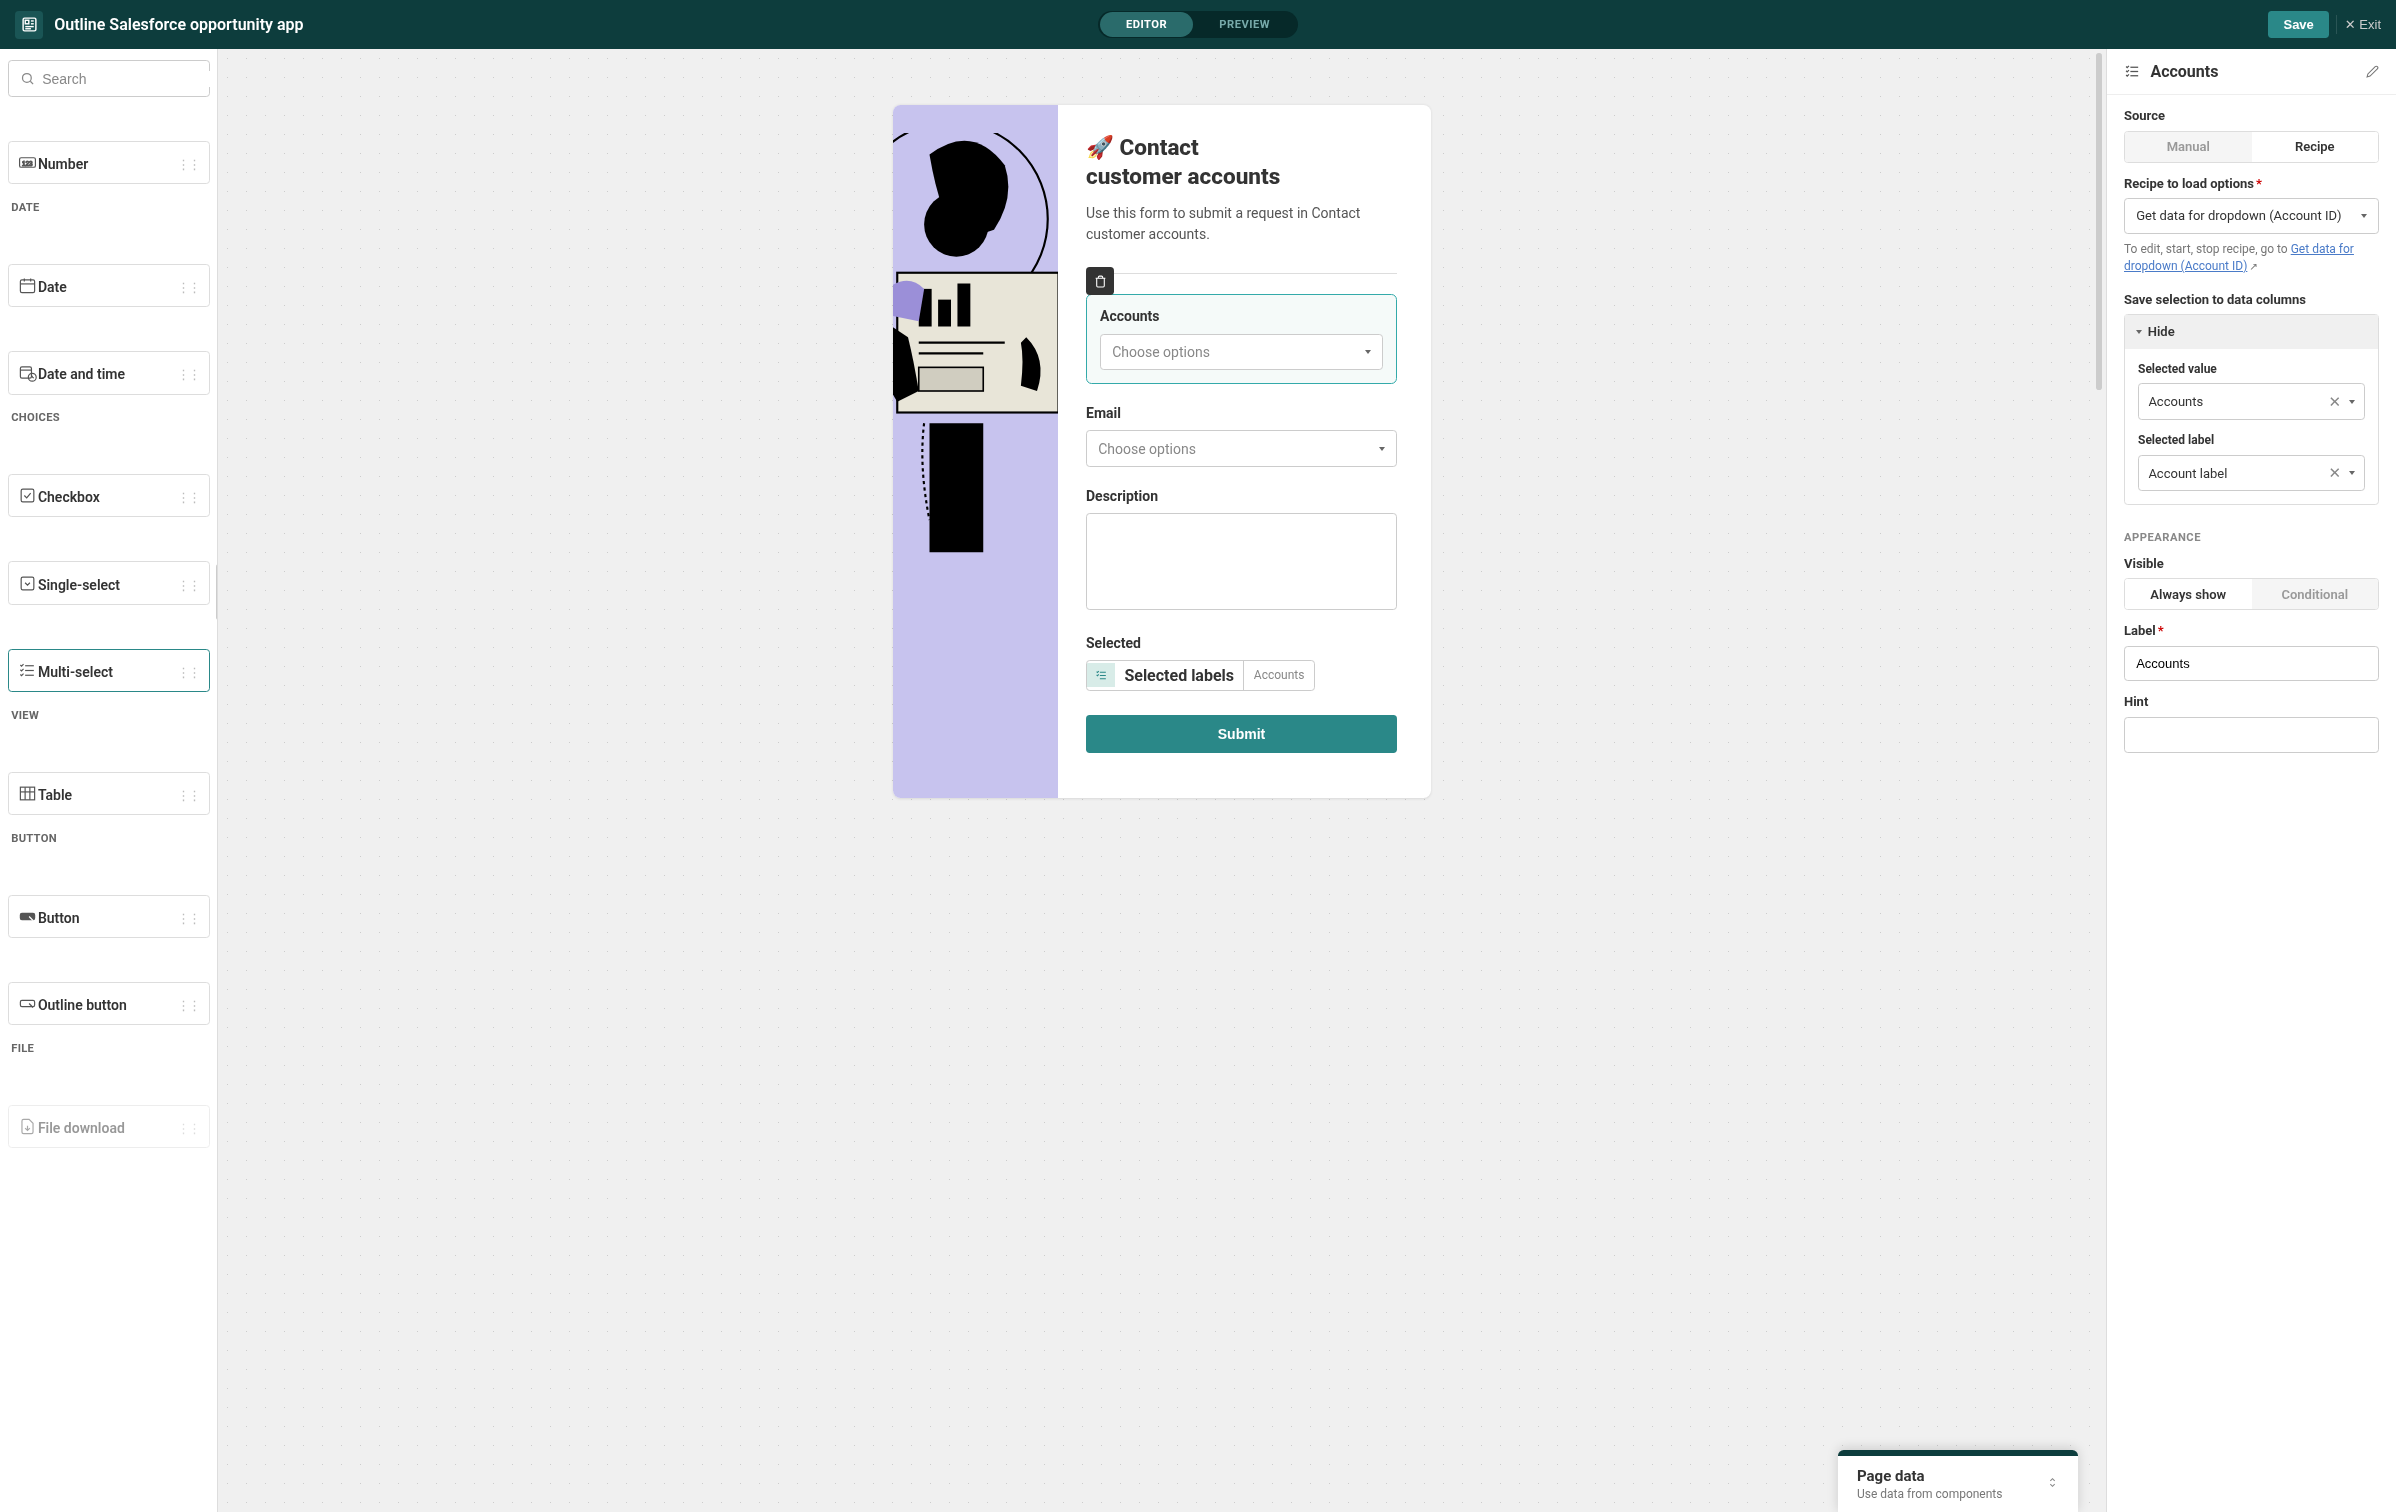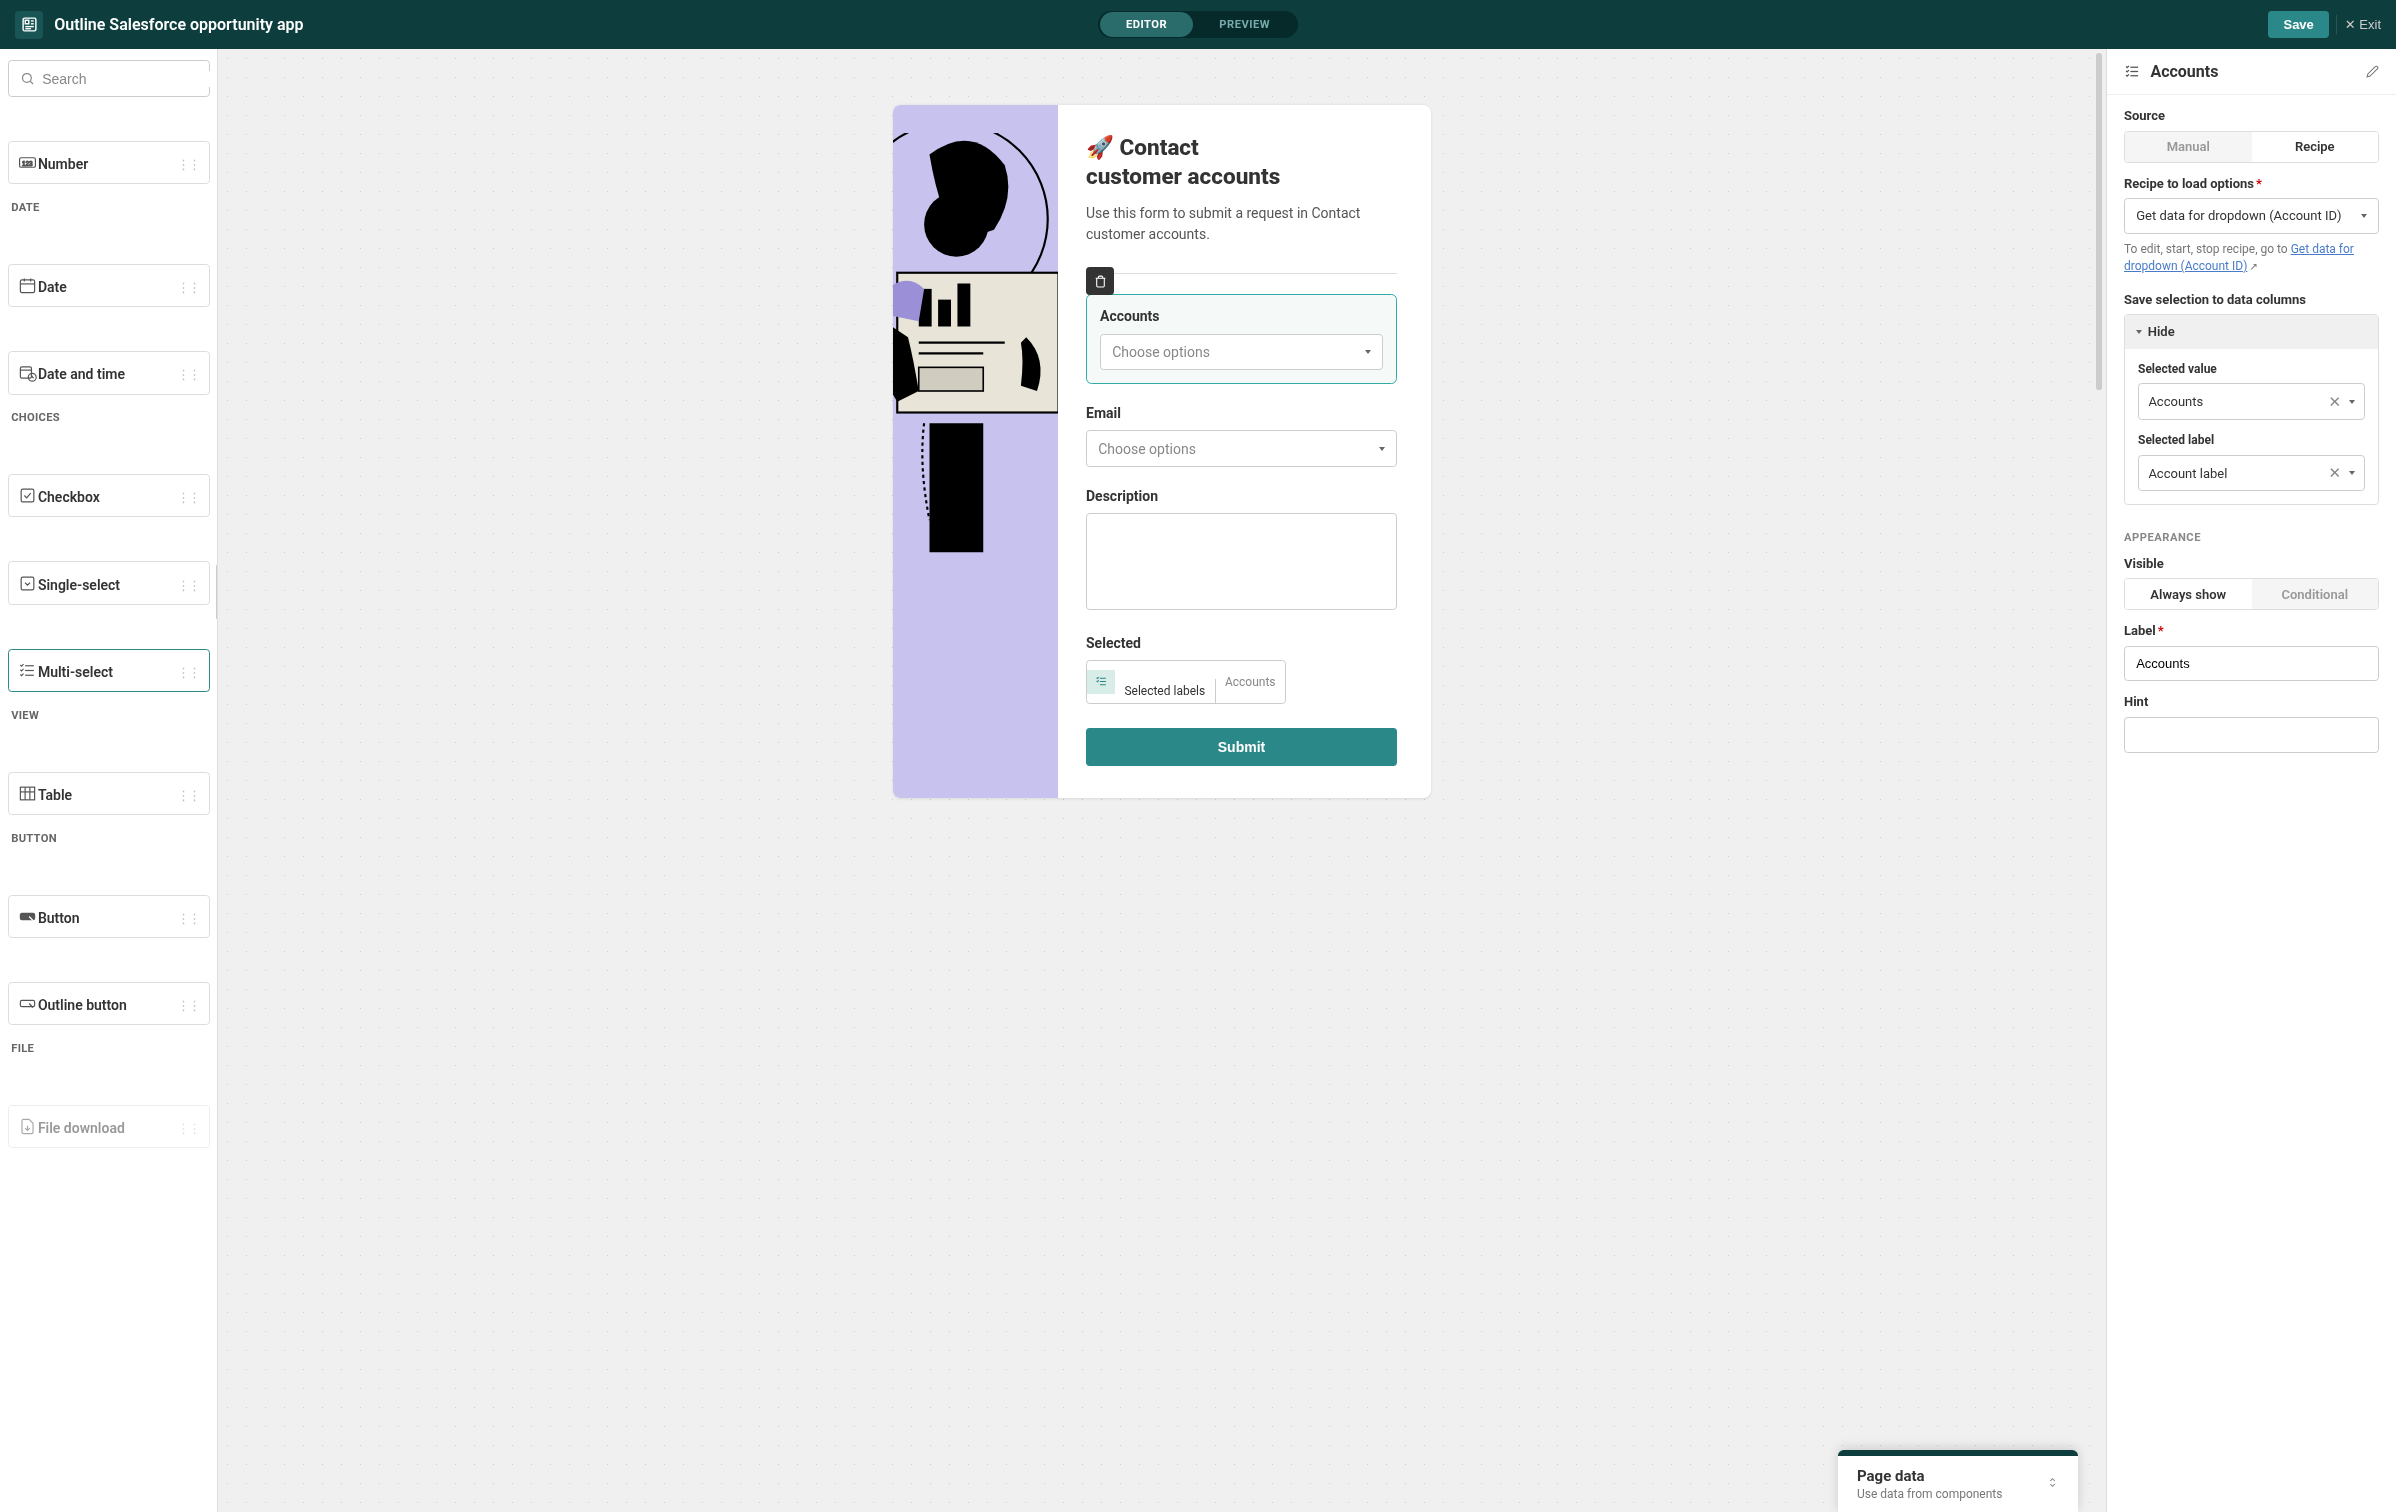--- a/index.html
+++ b/index.html
@@ -43,21 +43,21 @@
 .form-subtitle { font-size: 14px; color: #555; margin-bottom: 28px; line-height: 1.5; }
 .form-hr { border: none; border-top: 0.9px solid #ddd; margin-bottom: 20.6px; }
 .form-field { margin-bottom: 20.6px; position: relative; }
 .form-field.selected { border: 1.9px solid #3aa; border-radius: 5.6px; padding: 13px 13px; background: #f5faf9; }
 .field-label { font-size: 14px; font-weight: 700; color: #333; margin-bottom: 9.4px; display: block; }
 .form-select { width: 100%; border: 0.9px solid #ccc; border-radius: 3.7px; padding: 9.4px 11.2px; font-size: 14px; color: #888; background: #fff; display: flex; justify-content: space-between; align-items: center; cursor: pointer; }
 .form-textarea { width: 100%; border: 0.9px solid #ccc; border-radius: 3.7px; padding: 9.4px; height: 97px; resize: none; }
 .delete-badge { position: absolute; top: -28px; left: -0.9px; width: 28px; height: 28px; background: #333; border-radius: 3.7px; display: flex; align-items: center; justify-content: center; color: #fff; cursor: pointer; }
 .pill-row { display: flex; align-items: center; gap: 0; border: 0.9px solid #ccc; border-radius: 3.7px; overflow: hidden; width: fit-content; }
 .pill-icon-box { background: #d8ece8; padding: 5.6px 7.5px; display: flex; align-items: center; }
-.pill-text { padding: 4.7px 9.4px; font-size: 12px; font-weight: 400; border-right: 0.9px solid #ccc; margin-top: 18px; }
+.pill-text { padding: 4.7px 9.4px; font-size: 16px; font-weight: 700; border-right: 0.9px solid #ccc; }
 .pill-secondary { padding: 4.7px 9.4px; font-size: 12px; color: #888; }
 .submit-btn { background: #2a8888; color: #fff; border: none; padding: 11.2px; width: 100%; border-radius: 3.7px; font-size: 14px; font-weight: 600; cursor: pointer; margin-top: 17px; }
 .canvas-scrollbar { position: absolute; right: 3.7px; top: 3.7px; width: 6.6px; height: 337px; background: #ccc; border-radius: 2.8px; }
 
 
 .popup { position: absolute; right: 28px; bottom: 0; width: 240px; background: #fff; border-radius: 5.6px 5.6px 0 0; box-shadow: 0 -1.9px 11.2px rgba(0,0,0,0.15); }
 .popup-bar { height: 5.6px; background: #0d3d3d; border-radius: 5.6px 5.6px 0 0; }
 .popup-body { padding: 11.2px 19px; display: flex; justify-content: space-between; align-items: center; }
 .popup-title { font-size: 15px; font-weight: 700; }
 .popup-sub { font-size: 12px; color: #777; margin-top: 1.9px; }

